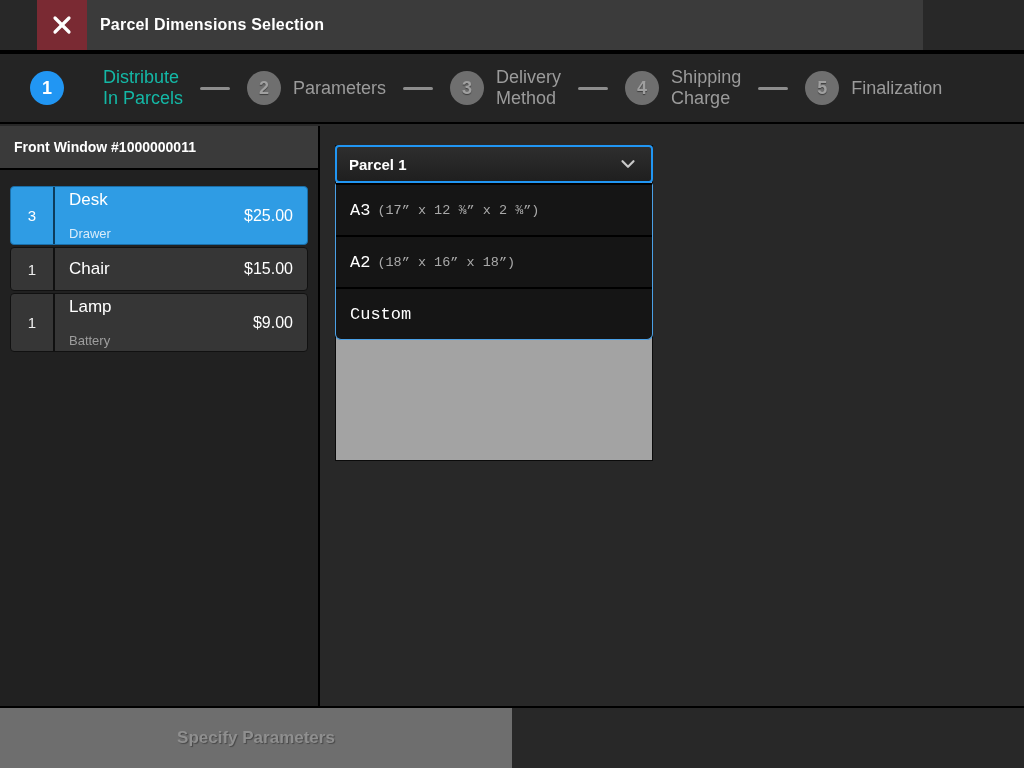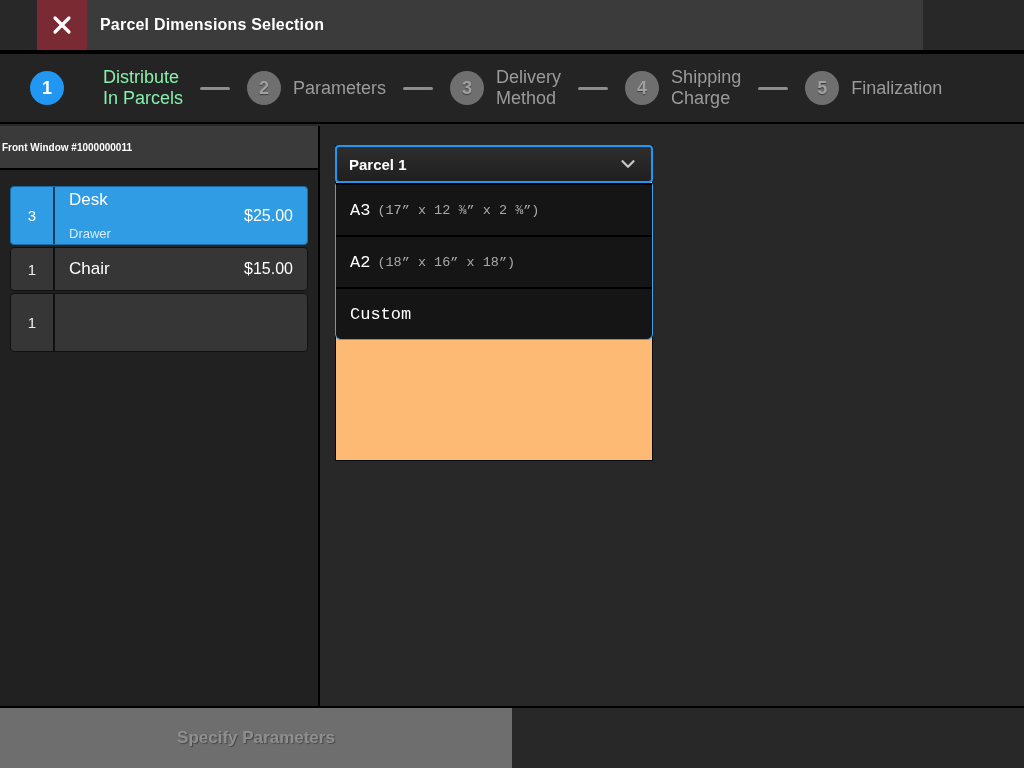--- a/index.html
+++ b/index.html
@@ -20,53 +20,53 @@
   .stepper{position:absolute;top:54px;left:0;width:1024px;height:70px;background:#242424;
            display:flex;align-items:center;padding-left:30px;box-sizing:border-box;
            border-bottom:2px solid #000;}
   .step{display:flex;align-items:center;}
   .step-circle{width:34px;height:34px;border-radius:50%;background:#6f6f6f;flex:0 0 34px;
                display:flex;align-items:center;justify-content:center;
                color:#a0a0a0;font-size:18px;font-weight:700;
                text-shadow:0 1px 1px rgba(0,0,0,.45);}
   .step.active .step-circle{background:#2196f3;color:#fff;text-shadow:none;}
   .step-label{margin-left:12px;font-size:18px;line-height:21px;color:#9b9b9b;}
-  .step.active .step-label{color:#86efac;margin-left:39px;}
+  .step.active .step-label{color:#14b8a6;margin-left:39px;}
   .step-label span{display:block;}
   .connector{width:30px;height:3px;background:#8d8d8d;border-radius:2px;margin:0 17px;flex:0 0 30px;}
 
   
   .content{position:absolute;top:126px;left:0;width:1024px;height:582px;display:flex;}
 
   
   .order-panel{width:320px;height:582px;background:#212121;border-right:2px solid #000;
                box-sizing:border-box;flex:0 0 320px;}
   .order-header{height:42px;background:#3a3a3a;border-bottom:2px solid #000;
-                display:flex;align-items:center;padding-left:2px;
-                color:#fff;font-size:10px;font-weight:700;}
+                display:flex;align-items:center;padding-left:14px;
+                color:#fff;font-size:14px;font-weight:700;}
   .order-items{padding:16px 10px 0 10px;}
   .order-row{display:flex;align-items:stretch;background:#363636;
              border:1px solid #111;border-radius:4px;margin-bottom:2px;cursor:pointer;}
   .order-row.selected{background:#2f9ce4;border-color:#1a6ea8;}
   .row-tall{height:57px;}
   .row-short{height:42px;}
   .qty-cell{width:42px;flex:0 0 42px;display:flex;align-items:center;justify-content:center;
             border-right:2px solid #101010;color:#eee;font-size:15px;}
   .order-row.selected .qty-cell{color:#fff;border-right-color:#0d3c5c;}
   .row-body{flex:1;display:flex;align-items:center;padding:0 14px;min-width:0;}
   .item-text{display:flex;flex-direction:column;justify-content:center;}
   .item-name{color:#fff;font-size:17px;}
   .item-sub{color:#9e9e9e;font-size:13px;margin-top:16px;}
   .order-row.selected .item-sub{color:#d9ecfa;}
   .item-price{margin-left:auto;color:#fff;font-size:16px;}
 
   
   .main-area{position:relative;flex:1;background:#282828;}
   .parcel-card{position:absolute;left:15px;top:19px;width:318px;height:316px;
-               background:#fdba74;border:1px solid #0b0b0b;box-sizing:border-box;}
+               background:#a3a3a3;border:1px solid #0b0b0b;box-sizing:border-box;}
   .parcel-select{position:absolute;top:-1px;left:-1px;width:318px;height:38px;box-sizing:border-box;
                  background:linear-gradient(#2e2e2e,#1f1f1f);
                  border:2px solid #2196f3;border-radius:4px;
                  display:flex;align-items:center;padding:0 12px;cursor:pointer;}
   .parcel-select .sel-label{color:#fff;font-size:15px;font-weight:700;}
   .parcel-select .chev{margin-left:auto;display:flex;}
   .parcel-dropdown{position:absolute;top:37px;left:-1px;width:318px;box-sizing:border-box;
                    background:#151515;border:1px solid #4aa0e6;border-top:2px solid #000;
                    border-radius:0 0 6px 6px;overflow:hidden;z-index:3;font-family:Liberation Mono, monospace;}
   .pd-option{height:50px;display:flex;align-items:baseline;padding:0 14px;cursor:pointer;
@@ -162,20 +162,27 @@
           <div class="row-body">
             <div class="item-text">
               <span class="item-name">Chair</span>
             </div>
             <span class="item-price">$15.00</span>
           </div>
         </div>
 
         <div class="order-row row-tall">
           <div class="qty-cell">1</div>
+          <div class="row-body">
+            <div class="item-text">
+              <span class="item-name">Lamp</span>
+              <span class="item-sub">Battery</span>
+            </div>
+            <span class="item-price">$9.00</span>
+          </div>
         </div>
 
       </div>
     </aside>
 
     <main class="main-area">
       <div class="parcel-card">
 
         <div class="parcel-select">
           <span class="sel-label">Parcel 1</span>

